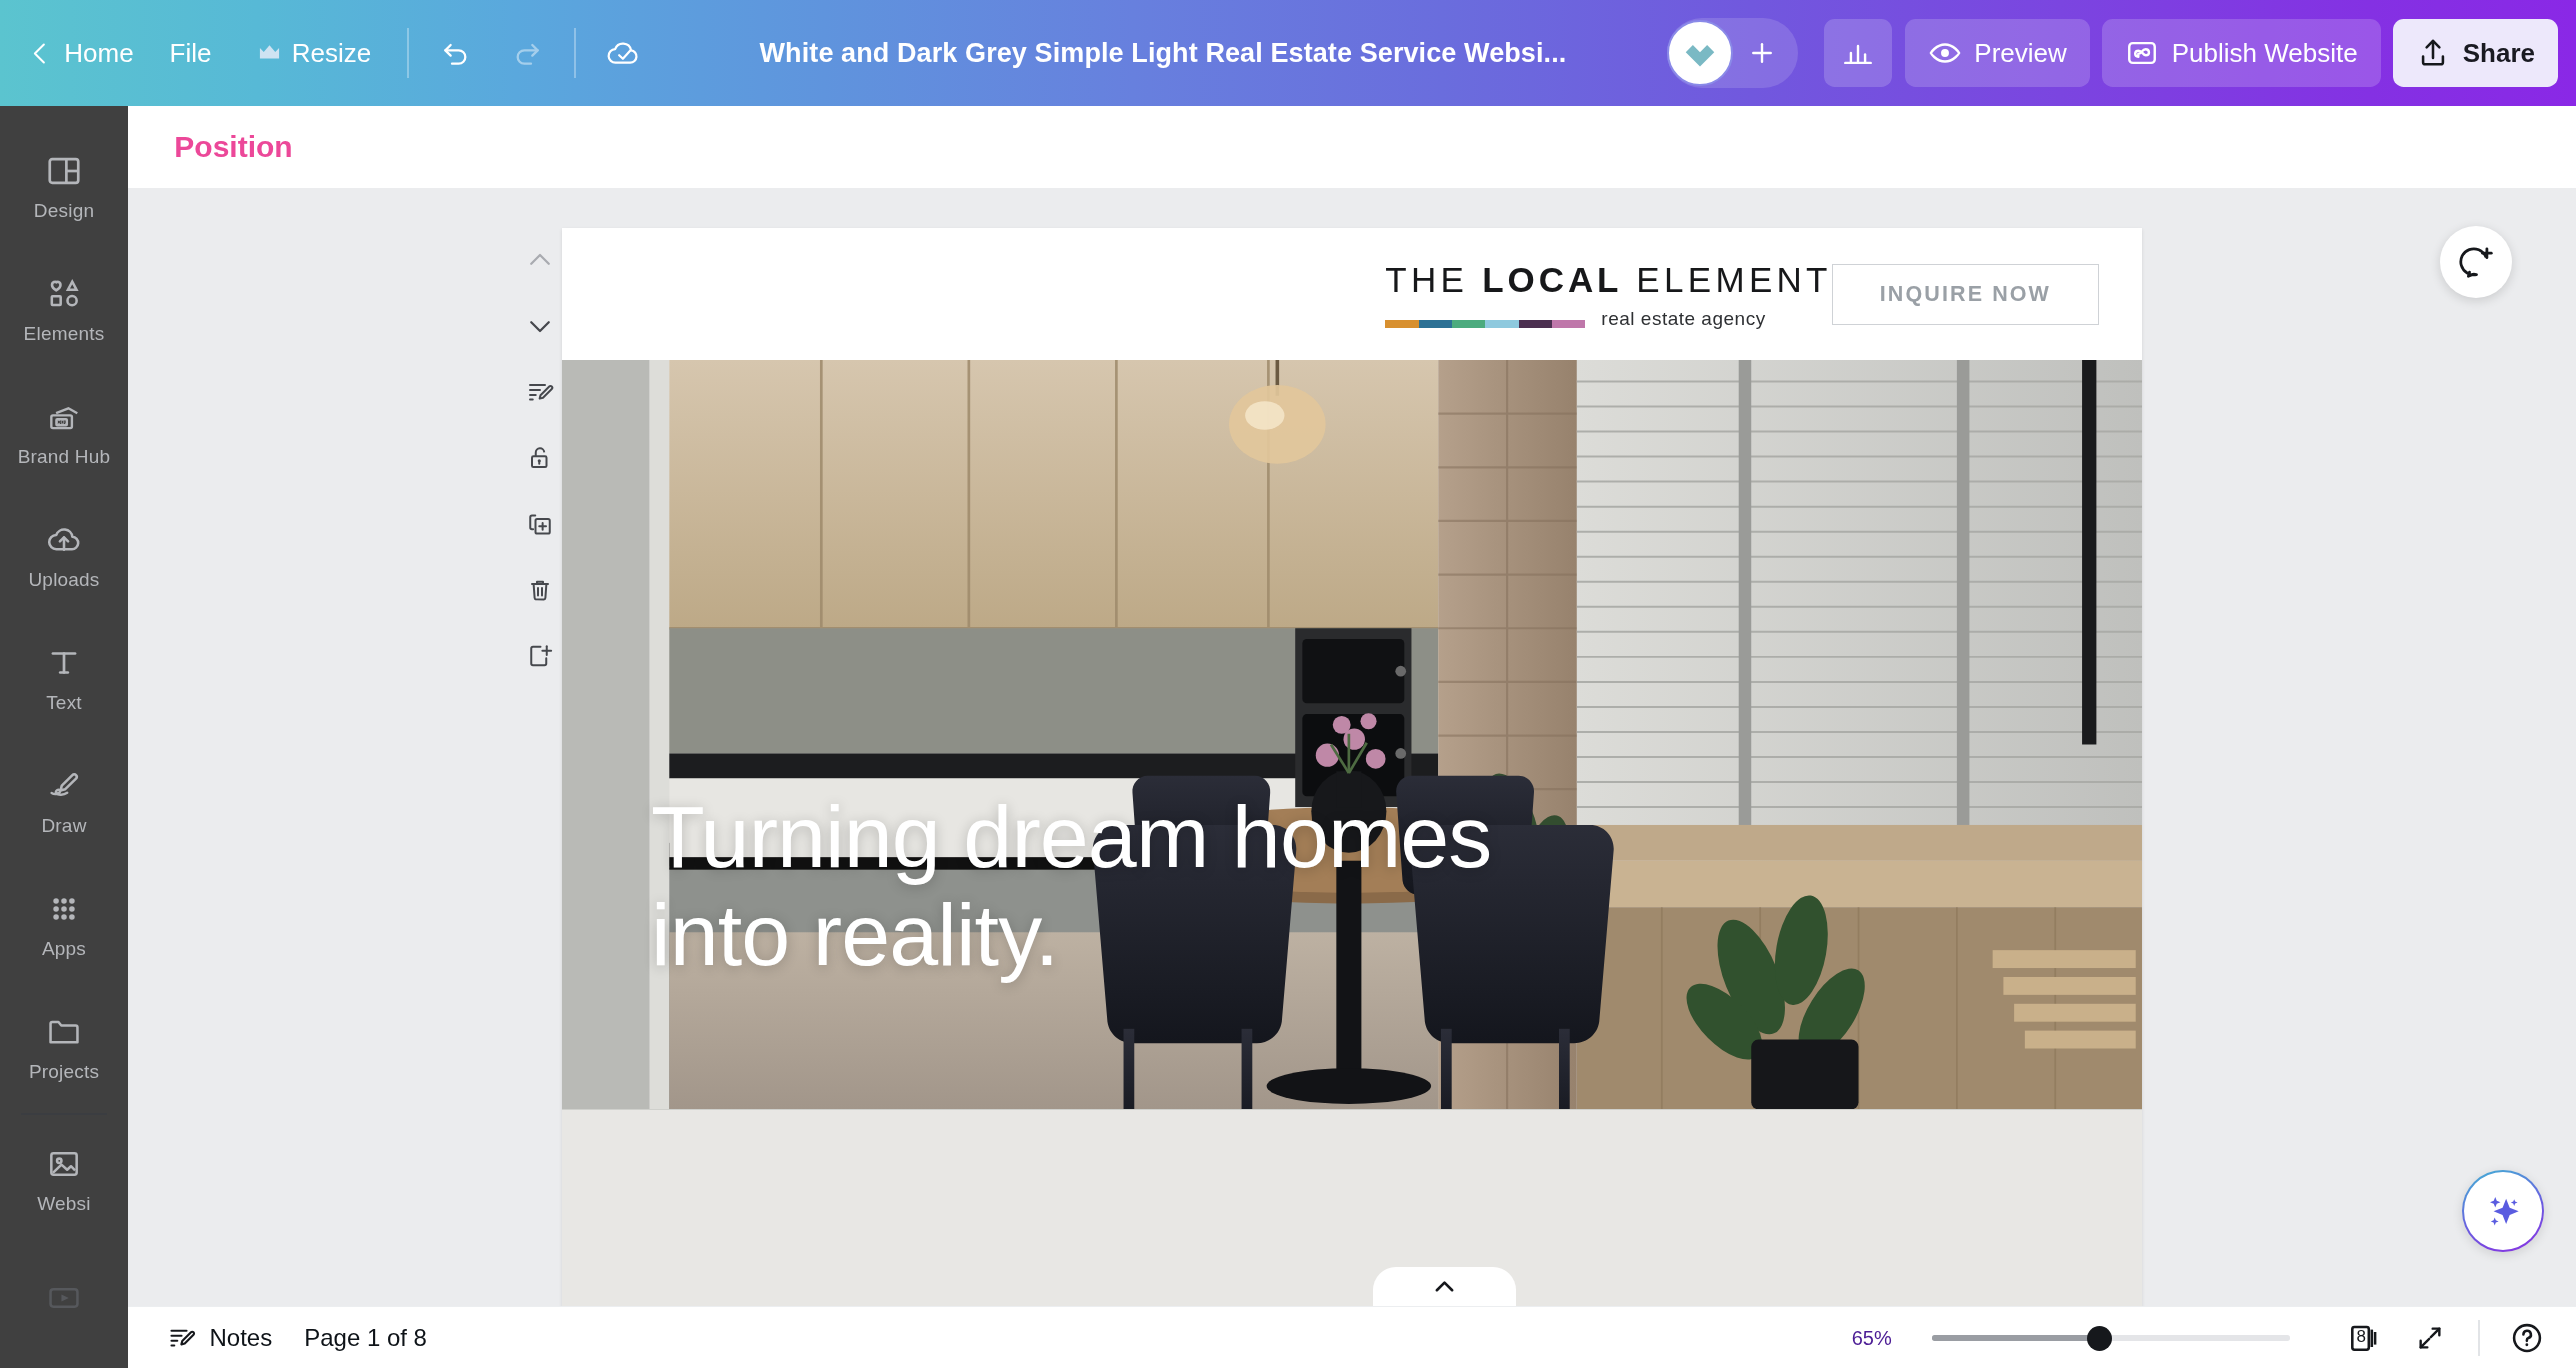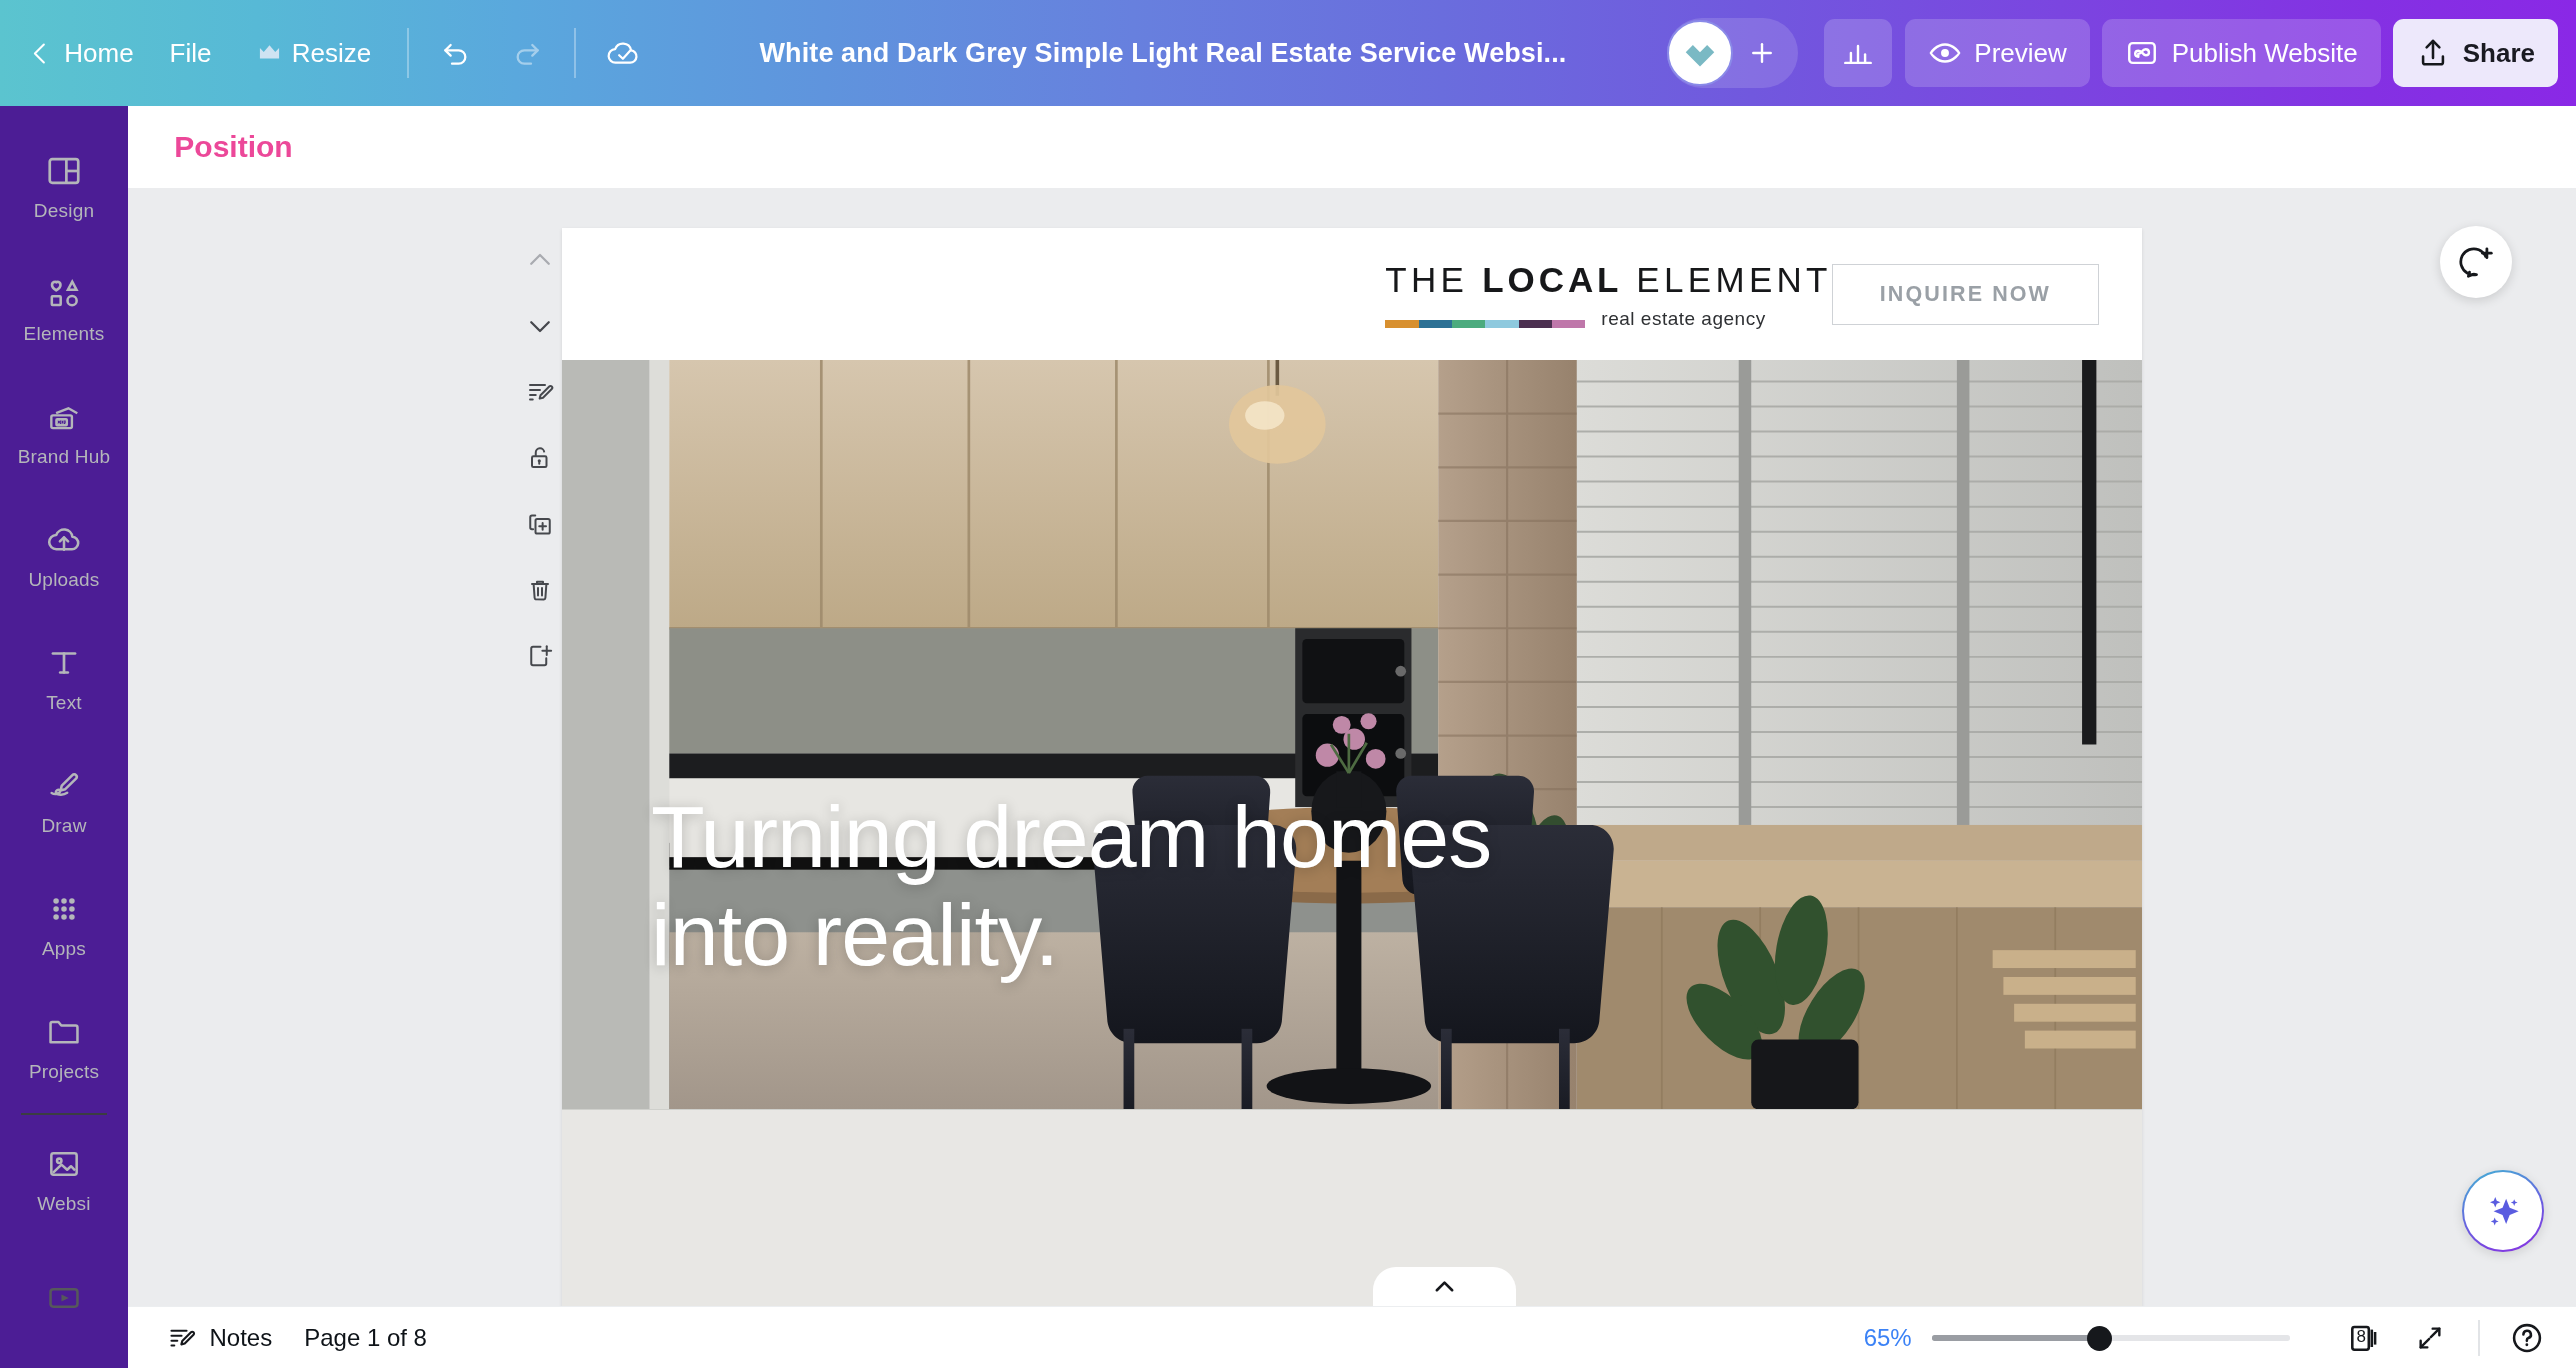--- a/index.html
+++ b/index.html
@@ -96,21 +96,21 @@
   .pill-btn.icon-only { padding: 0; width: 68px; justify-content: center; }
   .pill-btn.share {
     background: #ede8fb; color: #1a1a22; font-weight: 700;
   }
   .pill-btn.publish { font-weight: 400; }
 
   
   #left-rail {
     position: absolute; top: 106px; left: 0;
     width: 128px; height: 1263px;
-    background: #4c1d95;
+    background: #404040;
     z-index: 40;
     overflow: hidden;
     display: flex; flex-direction: column; align-items: center;
     padding-top: 19.7px;
   }
   .rail-item {
     width: 116px; height: 123px;
     display: flex; flex-direction: column;
     align-items: center; justify-content: center;
     gap: 9.8px; border-radius: 10.7px; cursor: pointer;
@@ -256,21 +256,21 @@
     border-top: 0.9px solid #eceef0;
   }
   .bb-btn {
     display: flex; align-items: center; gap: 12.5px;
     height: 48px; padding: 0 16px; border-radius: 7.2px;
     cursor: pointer; color: #0e1318; font-size: 24px;
     white-space: nowrap;
   }
   #bb-spacer { flex: 1 1 auto; }
   #zoom-pct {
-    font-size: 24px; color: #3b82f6; margin-right: 20px;
+    font-size: 20px; color: #4c1d95; margin-right: 40px;
     cursor: pointer;
   }
   #zoom-slider {
     position: relative; width: 358px; height: 25px;
     display: flex; align-items: center; cursor: pointer;
     margin-right: 41px;
   }
   #zoom-track-bg {
     position: absolute; left: 0; right: 0; height: 5.4px;
     background: #e4e5e8; border-radius: 2.7px;

